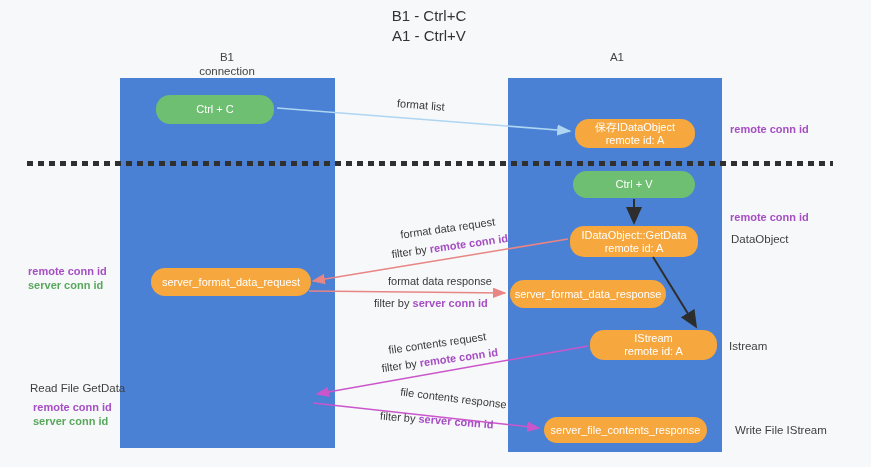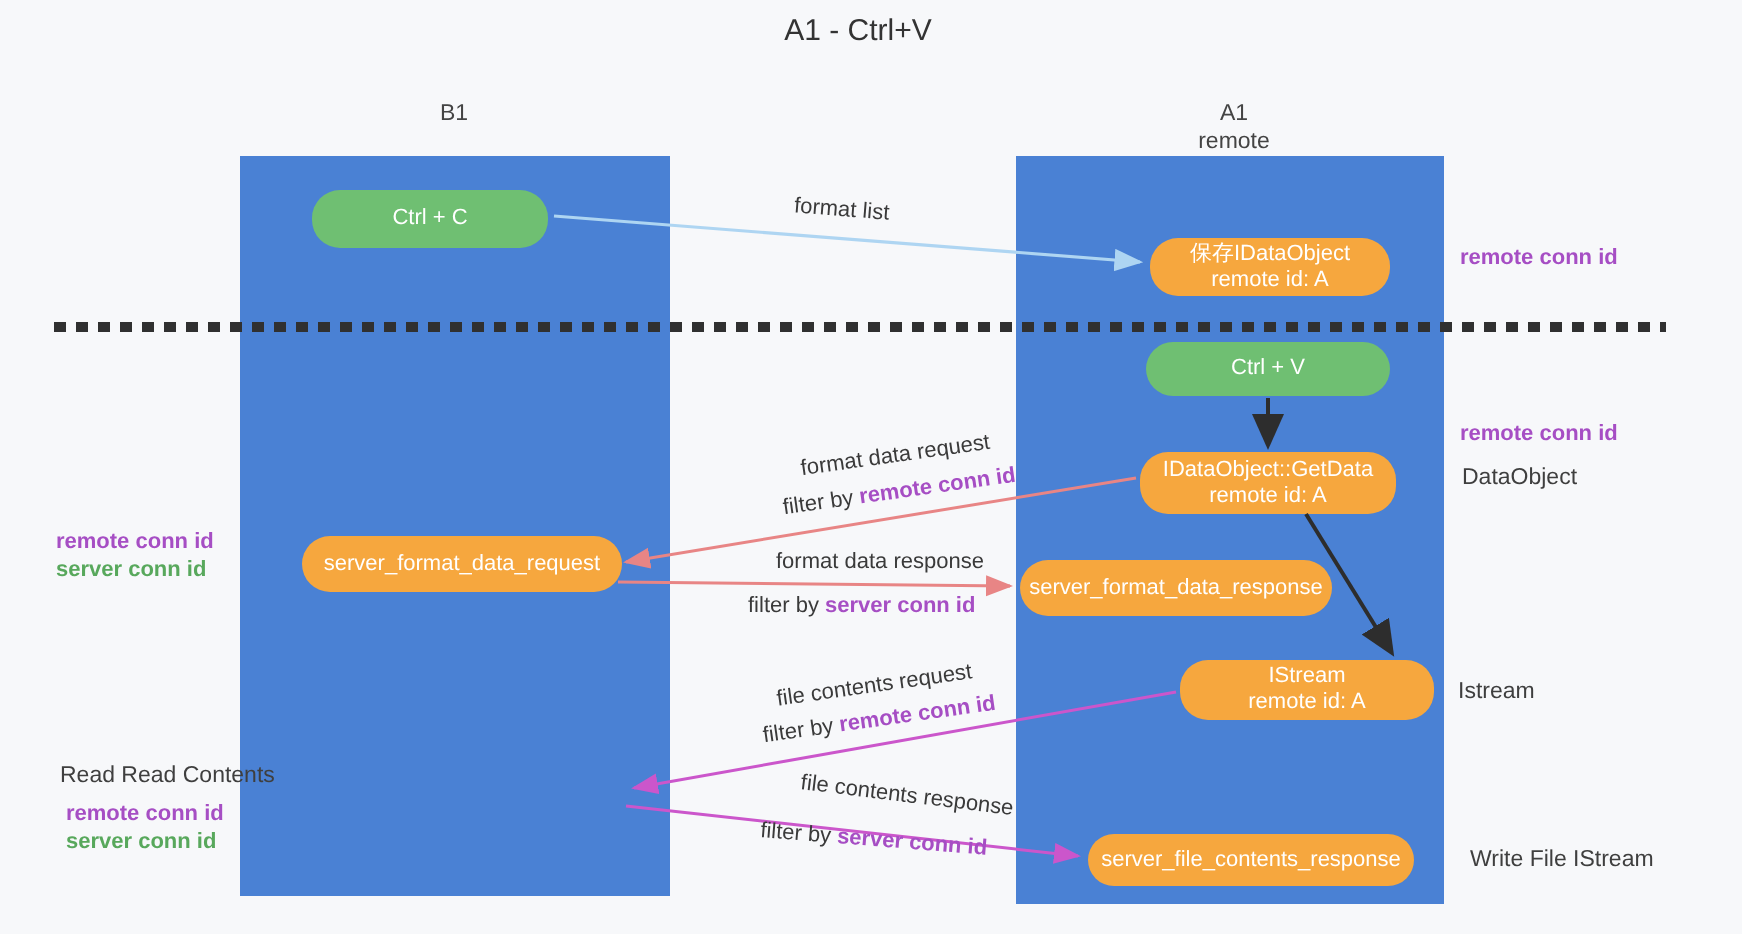--- a/index.html
+++ b/index.html
@@ -50,29 +50,30 @@
   .fill-red{fill:var(--arrow-red,#e88585);}
   .fill-magenta{fill:var(--arrow-magenta,#cb56cb);}
   .fill-black{fill:var(--arrow-black,#2d2d2d);}
 </style>
 </head>
 <body>
 
 <div class="stage">
 
   <div class="title-block">
+    <div>B1 - Ctrl+C</div>
     <div>A1 - Ctrl+V</div>
   </div>
 
   <div class="lifeline-head" style="left:167px;text-align:center;">
     <div>B1</div>
+    <div>connection</div>
   </div>
   <div class="lifeline-head" style="left:557px;">
     <div>A1</div>
-    <div>remote</div>
   </div>
 
   <div class="panel" style="left:120px;top:78px;width:215px;height:370px;"></div>
   <div class="panel" style="left:508px;top:78px;width:214px;height:374px;"></div>
 
   <div class="dashed-line"></div>
 
   <svg class="arrows" width="871" height="467" viewBox="0 0 871 467">
     <defs>
       <marker id="mh-blue" markerWidth="9" markerHeight="8" refX="8" refY="3.5" orient="auto">
@@ -166,17 +167,17 @@
   </div>
 
   <div class="side-label purple" style="left:730px;top:123px;">remote conn id</div>
   <div class="side-label purple" style="left:730px;top:211px;">remote conn id</div>
   <div class="side-label plain" style="left:731px;top:233px;">DataObject</div>
   <div class="side-label plain" style="left:729px;top:340px;">Istream</div>
   <div class="side-label plain" style="left:735px;top:424px;">Write File IStream</div>
 
   <div class="side-label purple" style="left:28px;top:265px;">remote conn id</div>
   <div class="side-label green-text" style="left:28px;top:279px;">server conn id</div>
-  <div class="side-label plain" style="left:30px;top:382px;">Read Read Contents</div>
+  <div class="side-label plain" style="left:30px;top:382px;">Read File GetData</div>
   <div class="side-label purple" style="left:33px;top:401px;">remote conn id</div>
   <div class="side-label green-text" style="left:33px;top:415px;">server conn id</div>
 
 </div>
 
 </body></html>

